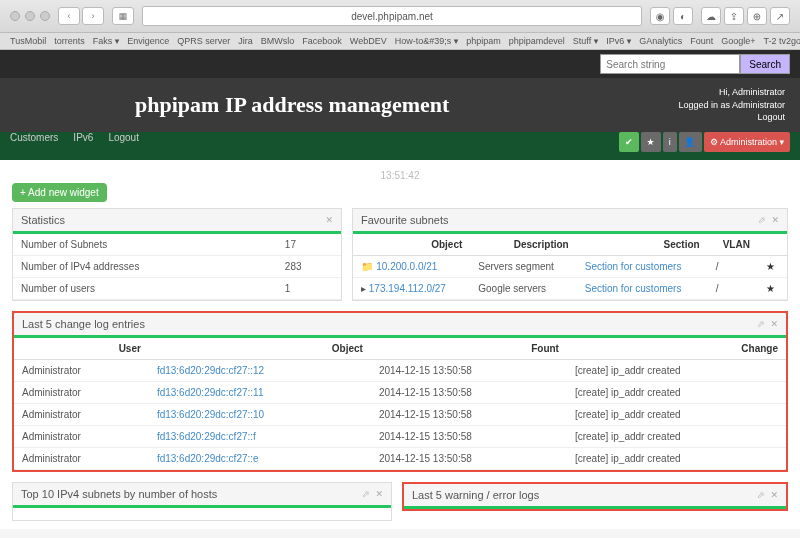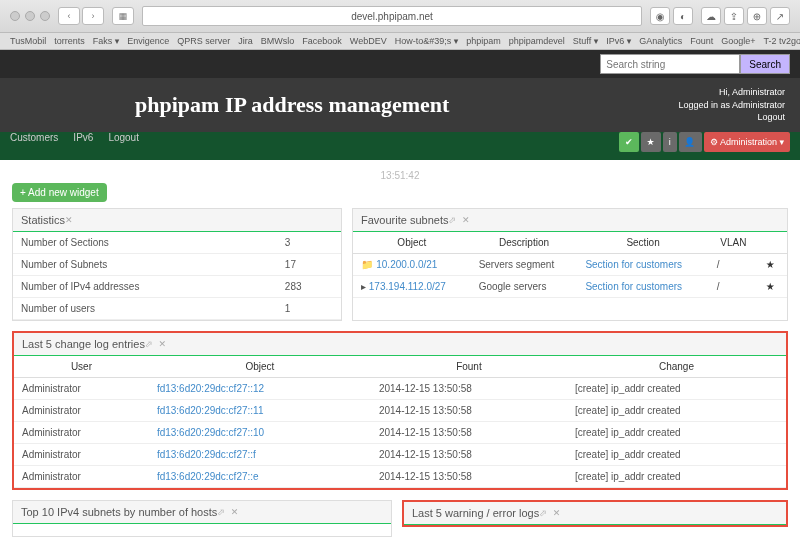--- a/index.html
+++ b/index.html
@@ -27,24 +27,24 @@
 .navbar a{color:#ccc;text-decoration:none;font-size:10px}
 .navbar .right{display:flex;gap:2px}
 .navbar .btn{height:20px;padding:0 6px;font-size:9px;color:#fff;border:none;border-radius:2px;display:inline-flex;align-items:center}
 .btn-green{background:#5cb85c}.btn-gray{background:#6a6a6a}.btn-red{background:#d9534f}
 .content{padding:8px 12px;background:#fff}
 .clock{text-align:center;color:#bbb;font-size:10px;padding:2px 0}
 .btn-add{background:#5cb85c;color:#fff;border:none;padding:4px 8px;font-size:10px;border-radius:4px;margin-bottom:6px}
 .widgets{display:flex;gap:10px;margin-bottom:10px}
 .widget{border:1px solid #ddd;background:#fff}
 .widget.half{width:330px}.widget.wide{flex:1}
-.widget-h{background:#f5f5f5;border-bottom:1px solid #22c55e;padding:5px 8px;display:flex;align-items:center;font-size:11px;color:#555}
+.widget-h{background:#f5f5f5;border-bottom:3px solid #22c55e;padding:5px 8px;display:flex;justify-content:space-between;align-items:center;font-size:11px;color:#555}
 .widget-tools{display:flex;gap:6px;color:#aaa;font-size:9px}
 table{width:100%;border-collapse:collapse;font-size:10px}
-th{text-align:center;padding:5px 8px;border-bottom:1px solid #ddd;font-weight:normal;color:#333}
+th{text-align:right;padding:5px 8px;border-bottom:1px solid #ddd;font-weight:bold;color:#333}
 td{padding:5px 8px;border-bottom:1px solid #eee;color:#555}
 td a{color:#428bca;text-decoration:none}
 .red-box{border:2px solid #e74c3c;margin-bottom:10px}
 .row2{display:flex;gap:10px}
 .row2>div:first-child{width:380px}
 .row2>div:last-child{flex:1}
 .star{color:#333}
 </style>
 </head>
 <body>
@@ -134,24 +134,20 @@
   <div class="widgets">
     <div class="widget half">
       <div class="widget-h">
           <span>Statistics</span>
           <span class="widget-tools">
             <span>✕</span>
           </span>
         </div>
       <table>
         <tbody>
-            <tr>
-              <td>Number of Sections</td>
-              <td>3</td>
-            </tr>
         <tr>
               <td>Number of Subnets</td>
               <td>17</td>
             </tr>
         <tr>
               <td>Number of IPv4 addresses</td>
               <td>283</td>
             </tr>
         <tr>
               <td>Number of users</td>

